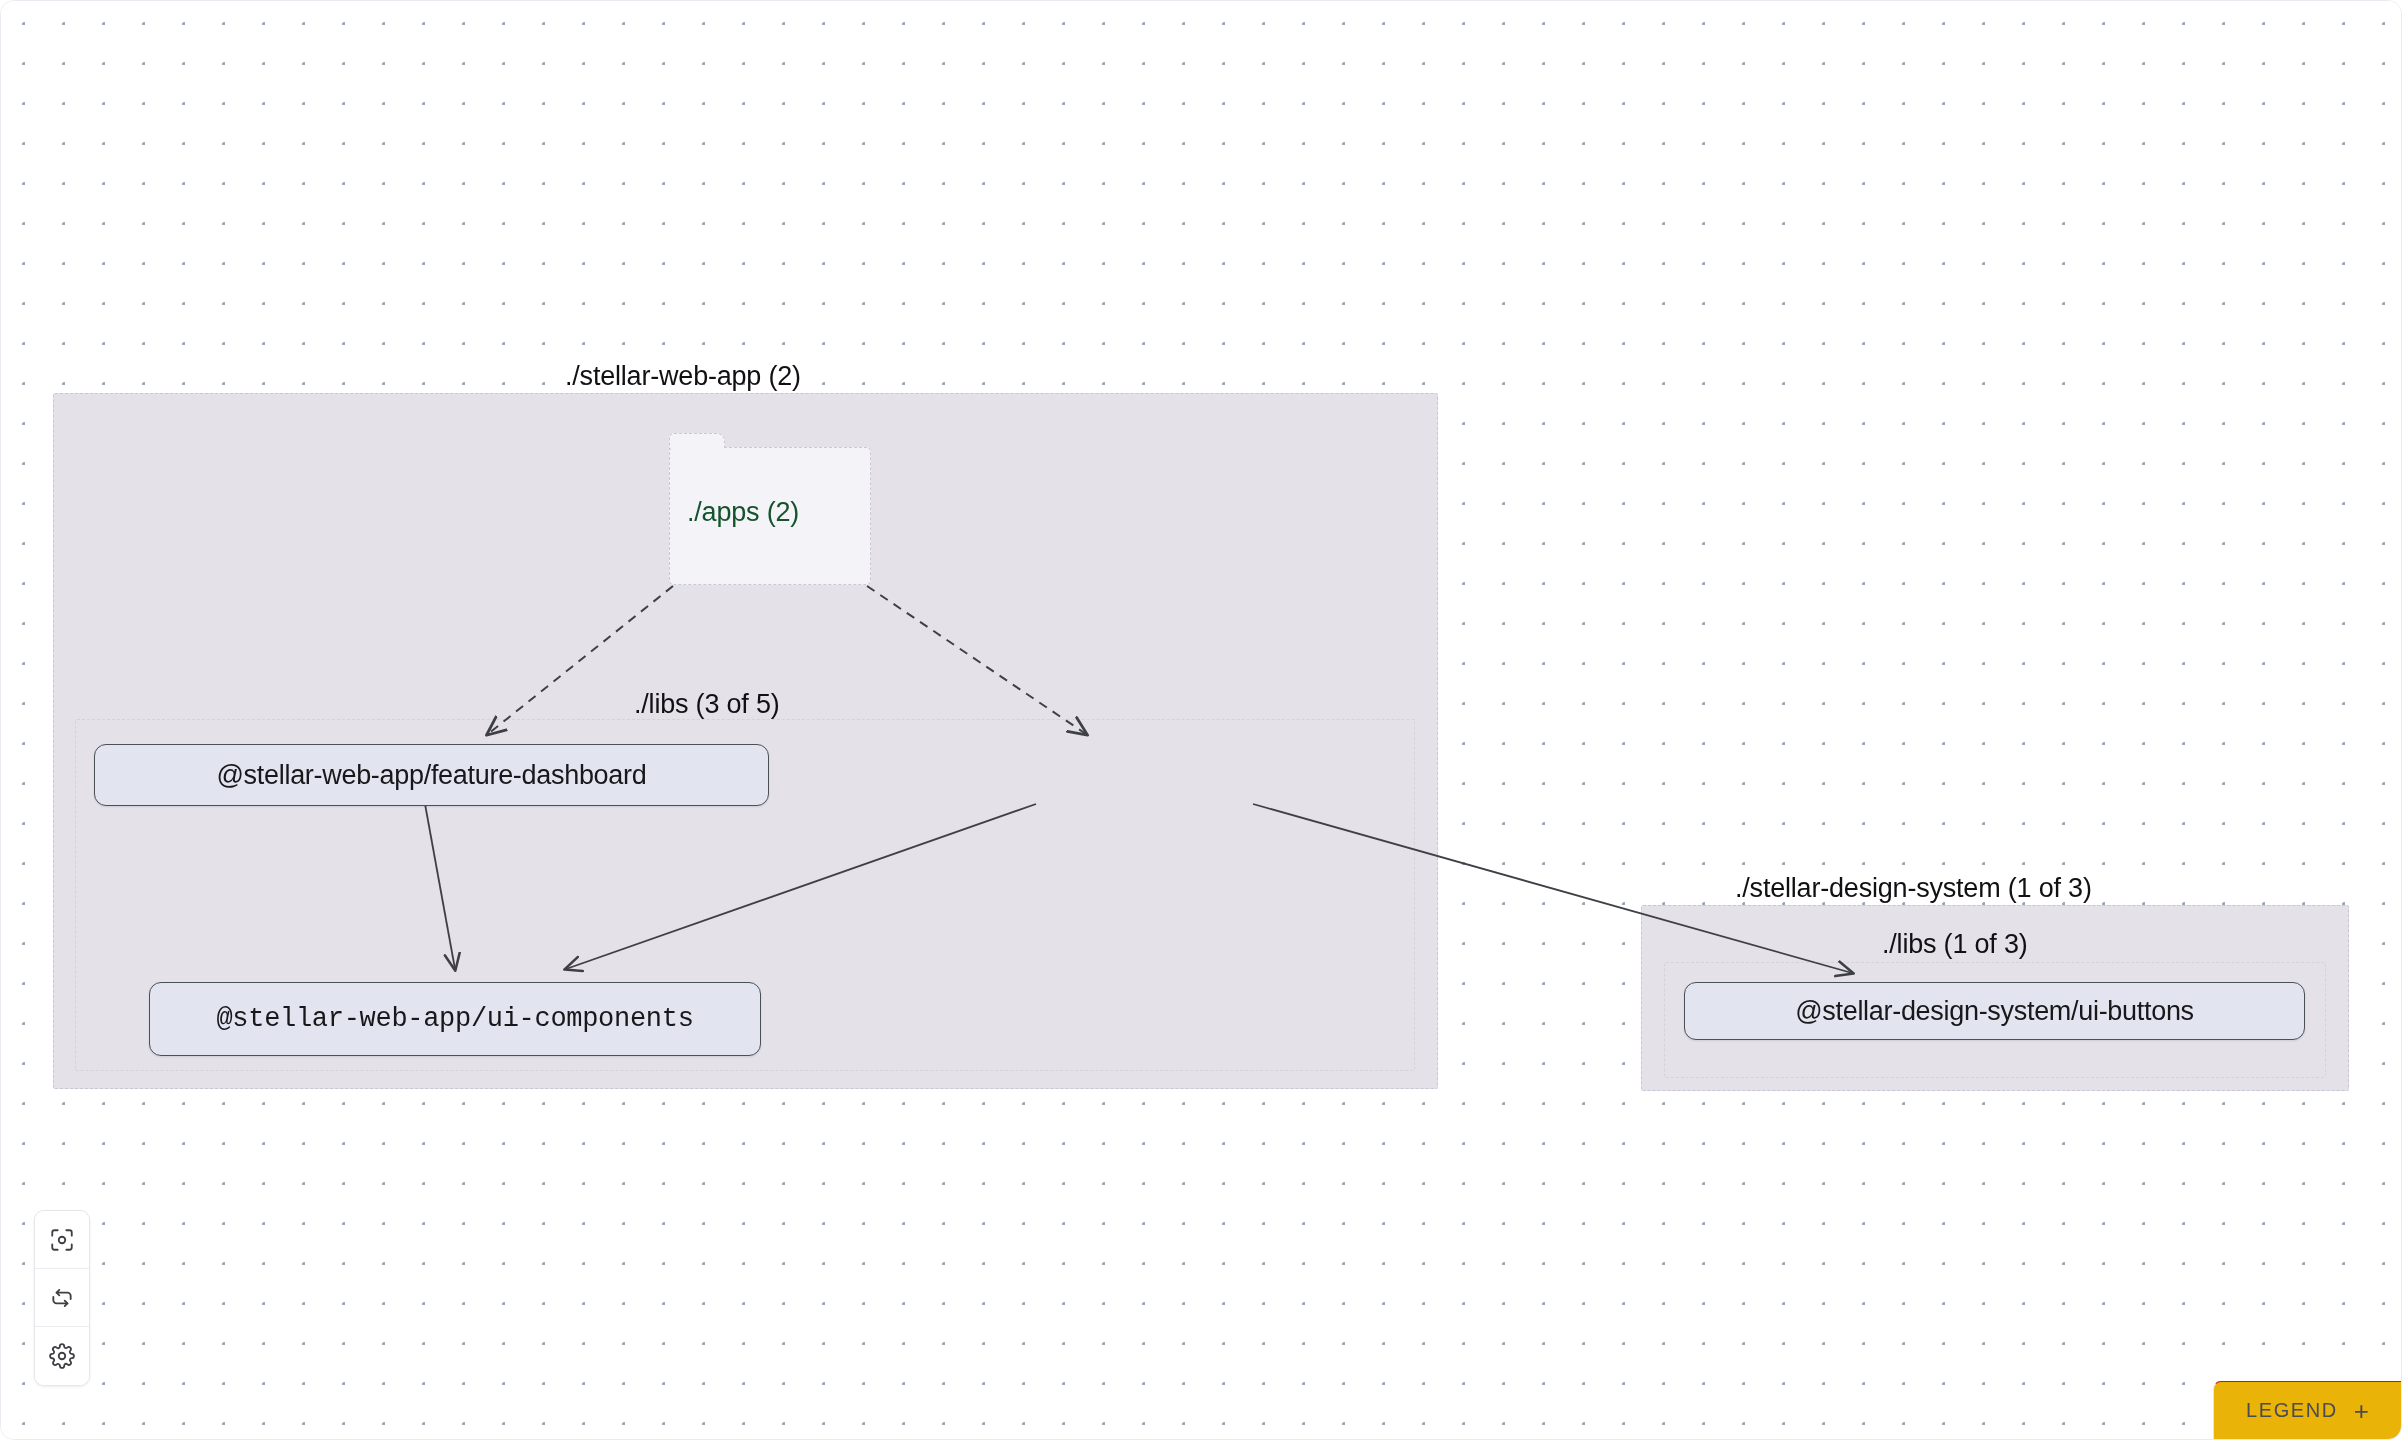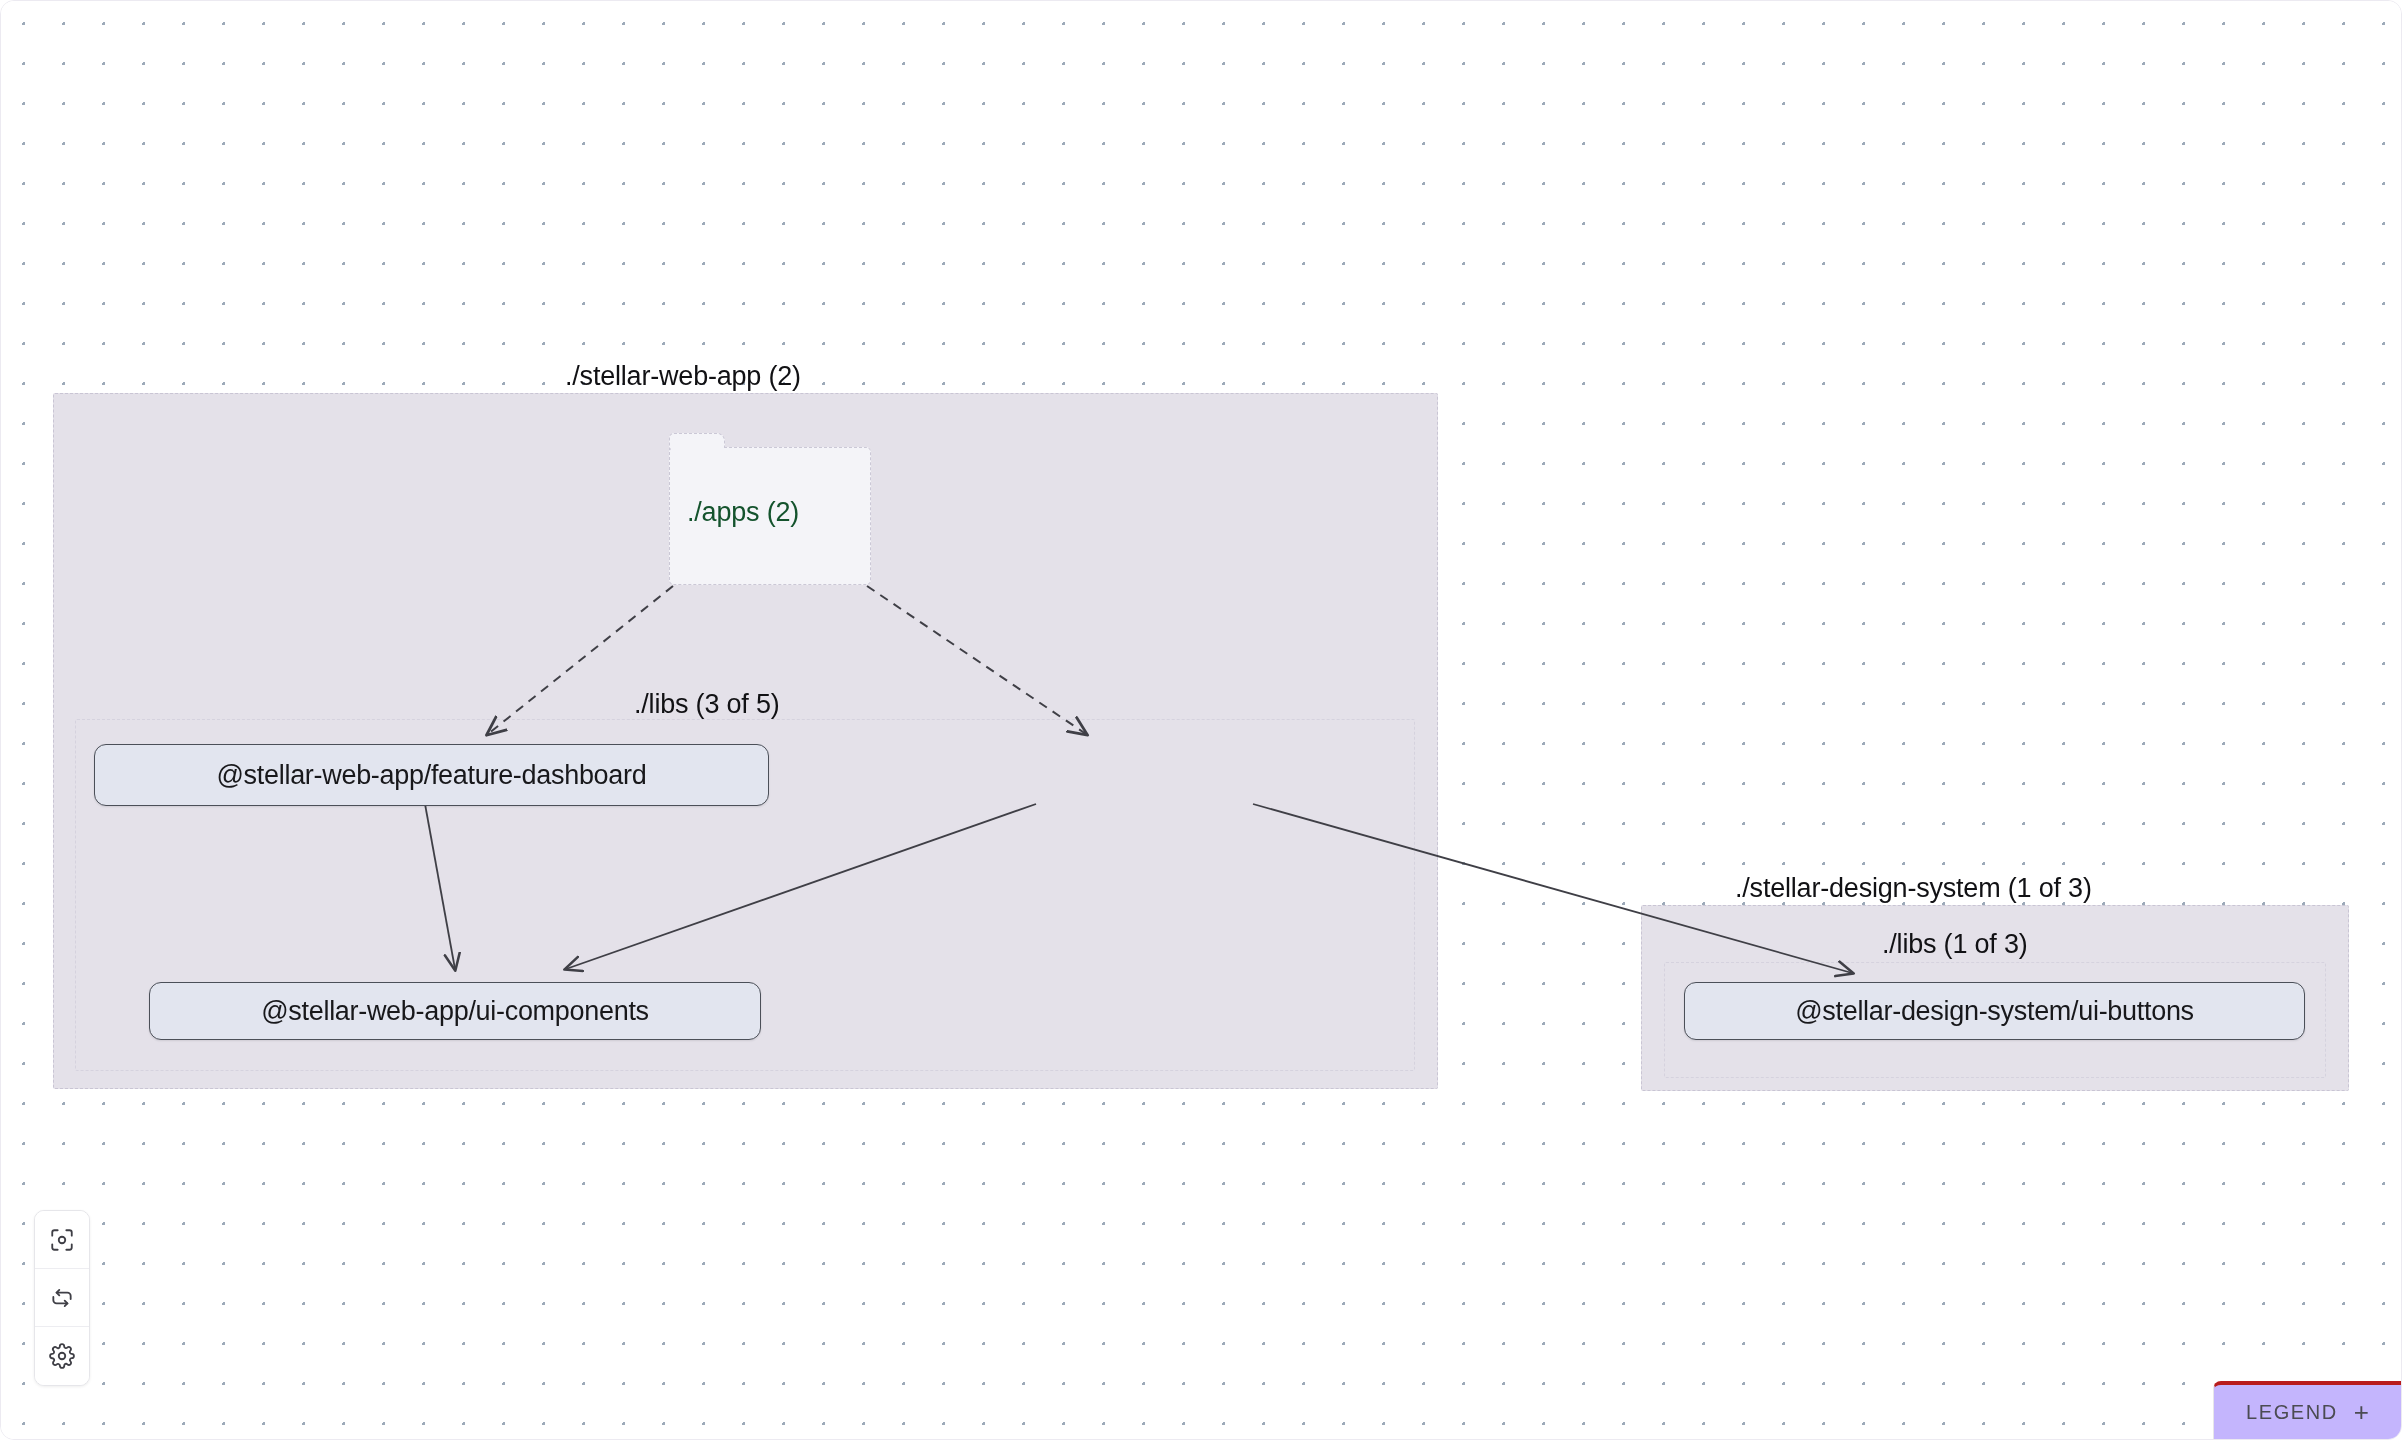--- a/index.html
+++ b/index.html
@@ -146,22 +146,22 @@
   #legend {
     position: absolute;
     right: 0;
     bottom: 0;
     height: 58px;
     min-width: 188px;
     display: flex;
     align-items: center;
     justify-content: center;
     gap: 16px;
-    background: #c4b5fd;
-    border-top: 4px solid #b91c1c;
+    background: #eab308;
+    border-top: 1px solid #b91c1c;
     border-left: 1px solid #e6e6ea;
     border-top-left-radius: 8px;
     cursor: pointer;
     padding: 0 26px;
   }
   #legend .lg-text {
     font-size: 20px;
     letter-spacing: 1.6px;
     color: #4b4b52;
     font-family: "Liberation Sans", sans-serif;
@@ -215,21 +215,21 @@
       <path d="M 1035,803 L 565,968" fill="none" stroke="#3f3f46" stroke-width="1.8" marker-end="url(#arw)"></path>
 
       <path d="M 1252,803 L 1851,972" fill="none" stroke="#3f3f46" stroke-width="1.8" marker-end="url(#arw)"></path>
     </svg>
 
     <div class="node" style="left:93px; top:743px; width:675px; height:62px;">
       <span class="node-label">@stellar-web-app/feature-dashboard</span>
     </div>
 
 
-    <div class="node" style="left:148px; top:981px; width:612px; height:58px;">
+    <div class="node" style="left:148px; top:981px; width:612px; height:74px;font-family:Liberation Mono, monospace;">
       <span class="node-label">@stellar-web-app/ui-components</span>
     </div>
 
     <div class="node" style="left:1683px; top:981px; width:621px; height:58px;">
       <span class="node-label">@stellar-design-system/ui-buttons</span>
     </div>
 
   </div>
 
   <div id="toolbar">

